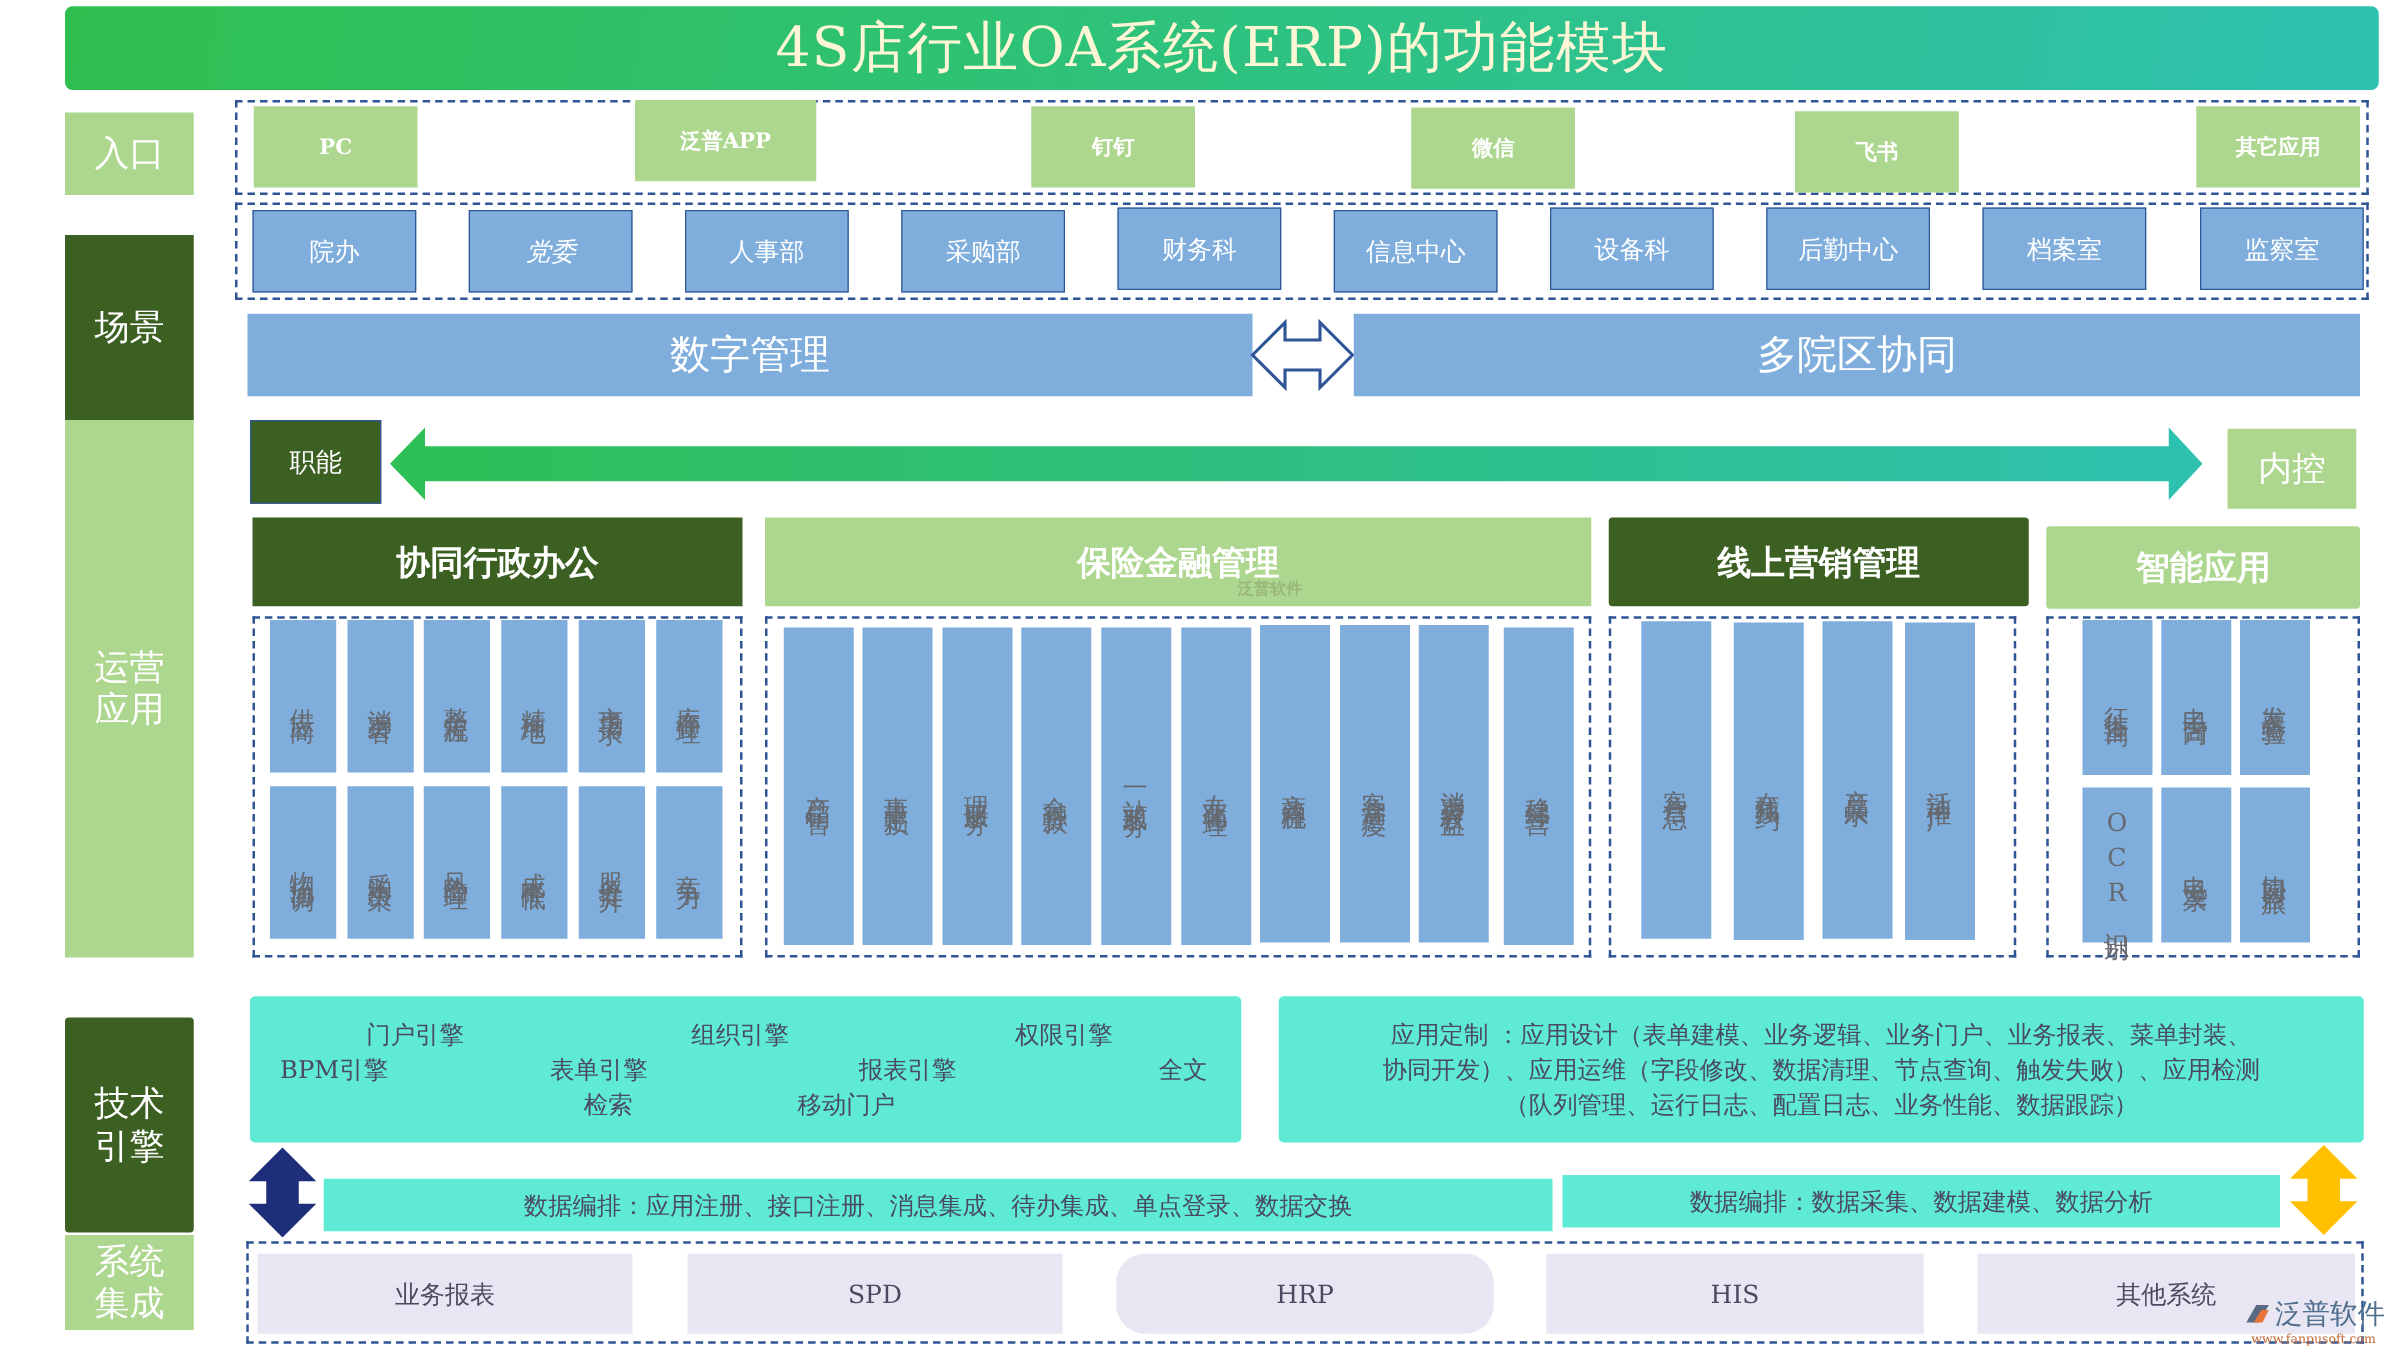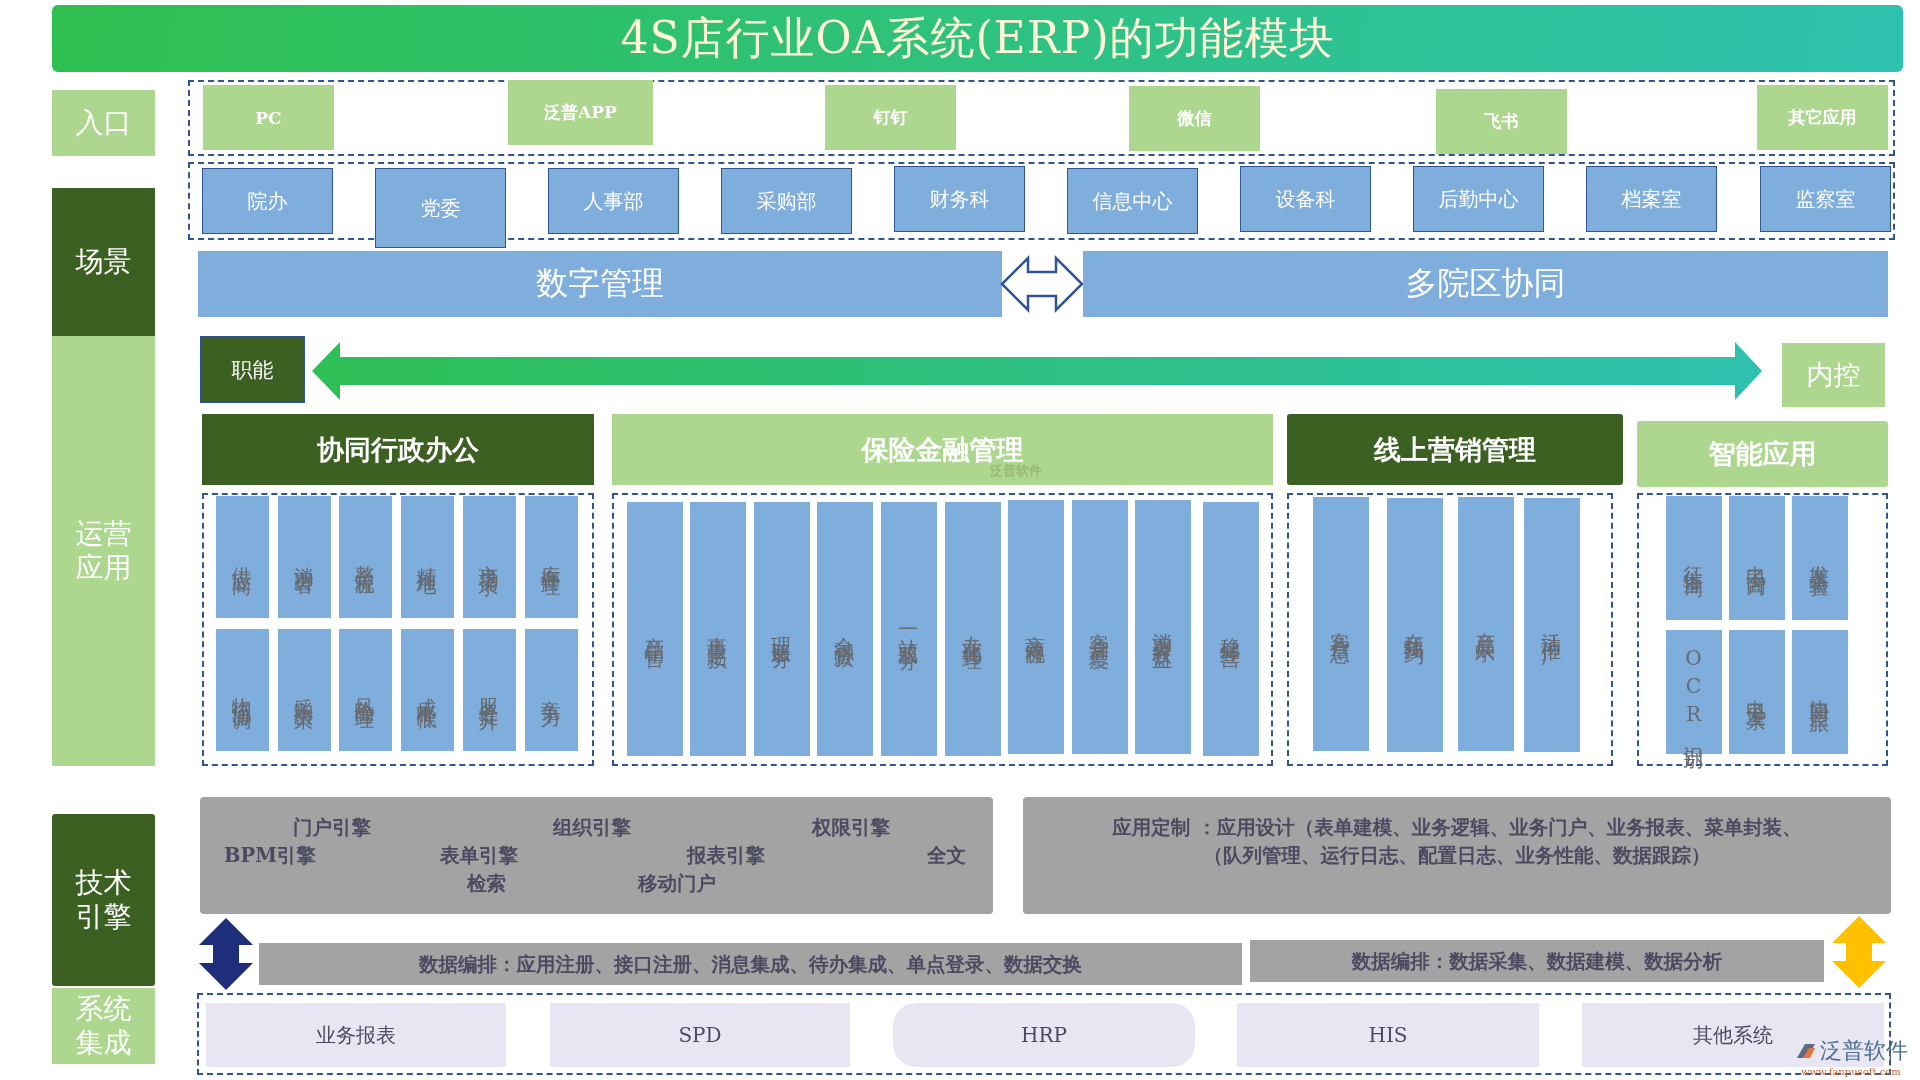--- a/index.html
+++ b/index.html
@@ -14,21 +14,21 @@
   .lbl.light { background: #add78f; }
   .lbl.dark { background: #3c5f22; margin-top: 20px; }
   .dash { border: 2px dashed #2f5597; }
   .entry { background: #add78f; color: #ffffff; font-size: 17px; font-weight: bold; }
   .scene { background: #7faedd; border: 1px solid #2f5597; color: #ffffff; font-size: 20px; }
   .bigbar { background: #7faedd; color: #ffffff; font-size: 32px; }
   .cat { color: #ffffff; font-size: 27px; font-weight: bold; }
   .cat.dark { background: #3c5f22; }
   .cat.light { background: #add78f; }
   .cell { background: #7faedd; color: #666a70; font-size: 20px; writing-mode: vertical-rl; text-orientation: upright; letter-spacing: 4px; }
-  .grey-panel { background: #a3a3a3; color: #4a4a60; font-size: 19.5px; border-radius: 4px; font-weight: bold; }
+  .grey-panel { background: #5eead4; color: #4a4a60; font-size: 19.5px; border-radius: 4px; }
   .sys { background: #e7e6f2; color: #4a4a60; font-size: 20px; }
   .wm { color: #8fa36d; font-size: 13px; opacity: 0.6; }
 </style>
 </head>
 <body>
 
 <div class="abs title-bar center">4S店行业OA系统(ERP)的功能模块</div>
 
 <div class="abs lbl light center" style="top:90px;height:66px;">入口</div>
 <div class="abs lbl dark center" style="top:168px;height:148px;">场景</div>
@@ -42,21 +42,21 @@
 <div class="abs dash" style="left:188px;top:80px;width:1707px;height:76px;"></div>
 <div class="abs entry center" style="left:203px;top:85px;width:131px;height:65px;">PC</div>
 <div class="abs entry center" style="left:508px;top:80px;width:145px;height:65px;">泛普APP</div>
 <div class="abs entry center" style="left:825px;top:85px;width:131px;height:65px;">钉钉</div>
 <div class="abs entry center" style="left:1129px;top:86px;width:131px;height:65px;">微信</div>
 <div class="abs entry center" style="left:1436px;top:89px;width:131px;height:65px;">飞书</div>
 <div class="abs entry center" style="left:1757px;top:85px;width:131px;height:65px;">其它应用</div>
 
 <div class="abs dash" style="left:188px;top:162px;width:1707px;height:78px;"></div>
 <div class="abs scene center" style="left:202px;top:168px;width:131px;height:66px;">院办</div>
-<div class="abs scene center" style="left:375px;top:168px;width:131px;height:80px;">党委</div>
+<div class="abs scene center" style="left:375px;top:168px;width:131px;height:66px;font-style:italic;">党委</div>
 <div class="abs scene center" style="left:548px;top:168px;width:131px;height:66px;">人事部</div>
 <div class="abs scene center" style="left:721px;top:168px;width:131px;height:66px;">采购部</div>
 <div class="abs scene center" style="left:894px;top:166px;width:131px;height:66px;">财务科</div>
 <div class="abs scene center" style="left:1067px;top:168px;width:131px;height:66px;">信息中心</div>
 <div class="abs scene center" style="left:1240px;top:166px;width:131px;height:66px;">设备科</div>
 <div class="abs scene center" style="left:1413px;top:166px;width:131px;height:66px;">后勤中心</div>
 <div class="abs scene center" style="left:1586px;top:166px;width:131px;height:66px;">档案室</div>
 <div class="abs scene center" style="left:1760px;top:166px;width:131px;height:66px;">监察室</div>
 
 <div class="abs bigbar center" style="left:198px;top:251px;width:804px;height:66px;">数字管理</div>
@@ -131,20 +131,21 @@
   <div class="abs" style="left:24px;top:45px;">BPM引擎</div>
   <div class="abs" style="left:240px;top:45px;">表单引擎</div>
   <div class="abs" style="left:487px;top:45px;">报表引擎</div>
   <div class="abs" style="left:727px;top:45px;">全文</div>
   <div class="abs" style="left:267px;top:73px;">检索</div>
   <div class="abs" style="left:438px;top:73px;">移动门户</div>
 </div>
 
 <div class="abs grey-panel" style="left:1023px;top:797px;width:868px;height:117px;text-align:center;padding-top:17px;line-height:28px;">
   <div>应用定制 ：应用设计（表单建模、业务逻辑、业务门户、业务报表、菜单封装、</div>
+  <div>协同开发）、应用运维（字段修改、数据清理、节点查询、触发失败）、应用检测</div>
   <div>（队列管理、运行日志、配置日志、业务性能、数据跟踪）</div>
 </div>
 
 <svg class="abs" style="left:197px;top:918px;" width="58" height="72" viewBox="0 0 58 72">
   <polygon points="29,0 56,27 42,27 42,45 56,45 29,72 2,45 16,45 16,27 2,27" fill="#1f2e7a"></polygon>
 </svg>
 
 <div class="abs grey-panel center" style="left:259px;top:943px;width:983px;height:42px;border-radius:0;">数据编排：应用注册、接口注册、消息集成、待办集成、单点登录、数据交换</div>
 <div class="abs grey-panel center" style="left:1250px;top:940px;width:574px;height:42px;border-radius:0;">数据编排：数据采集、数据建模、数据分析</div>
 

